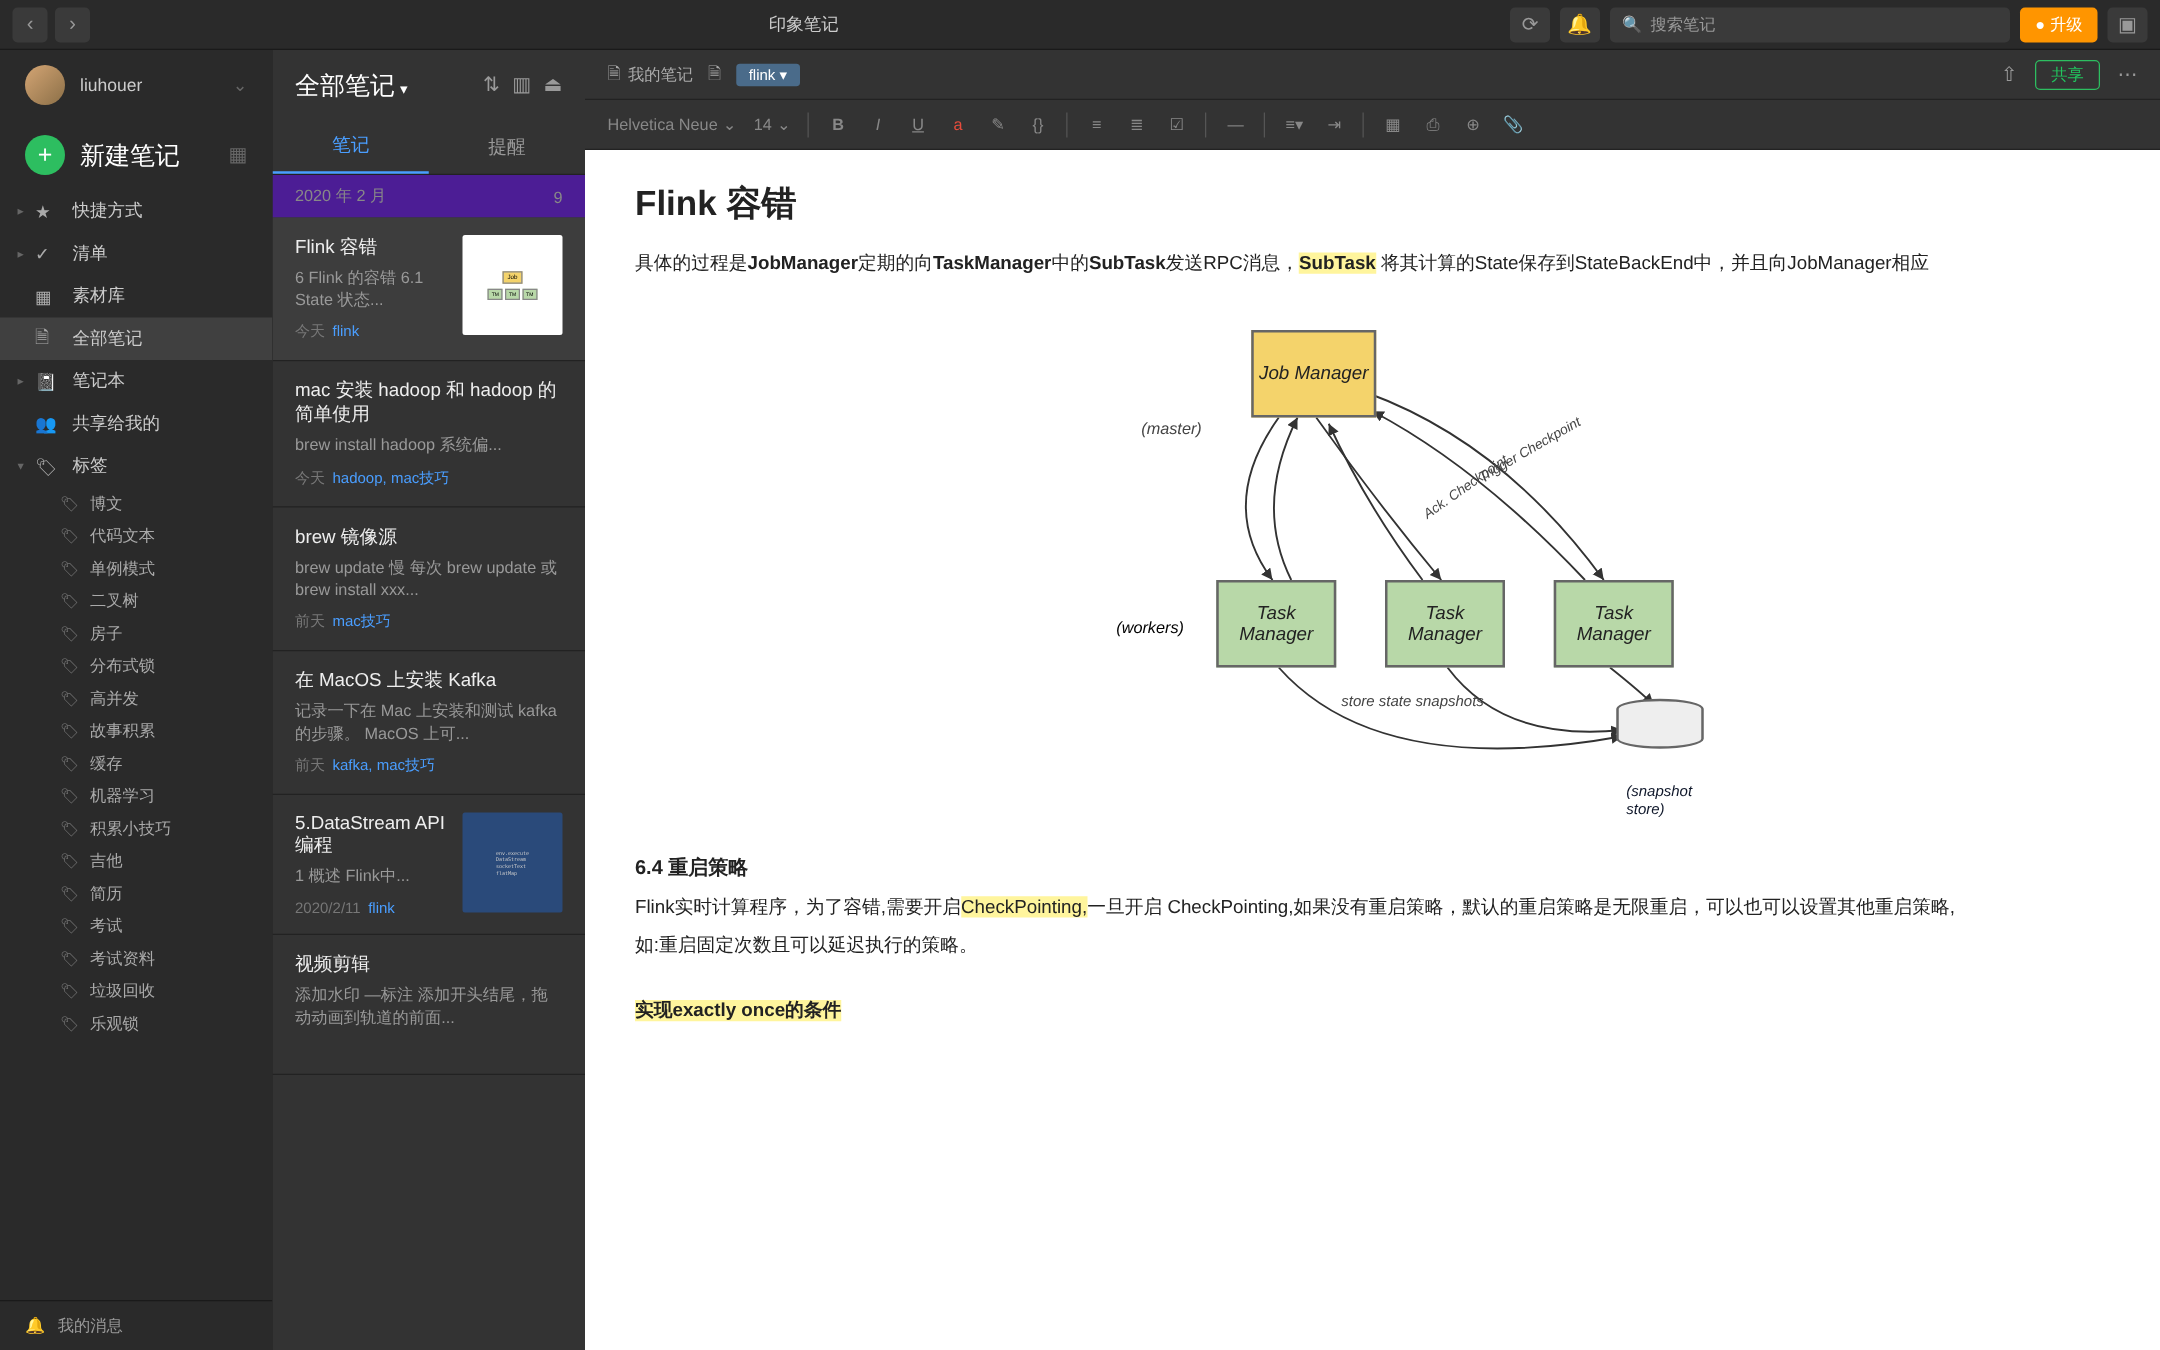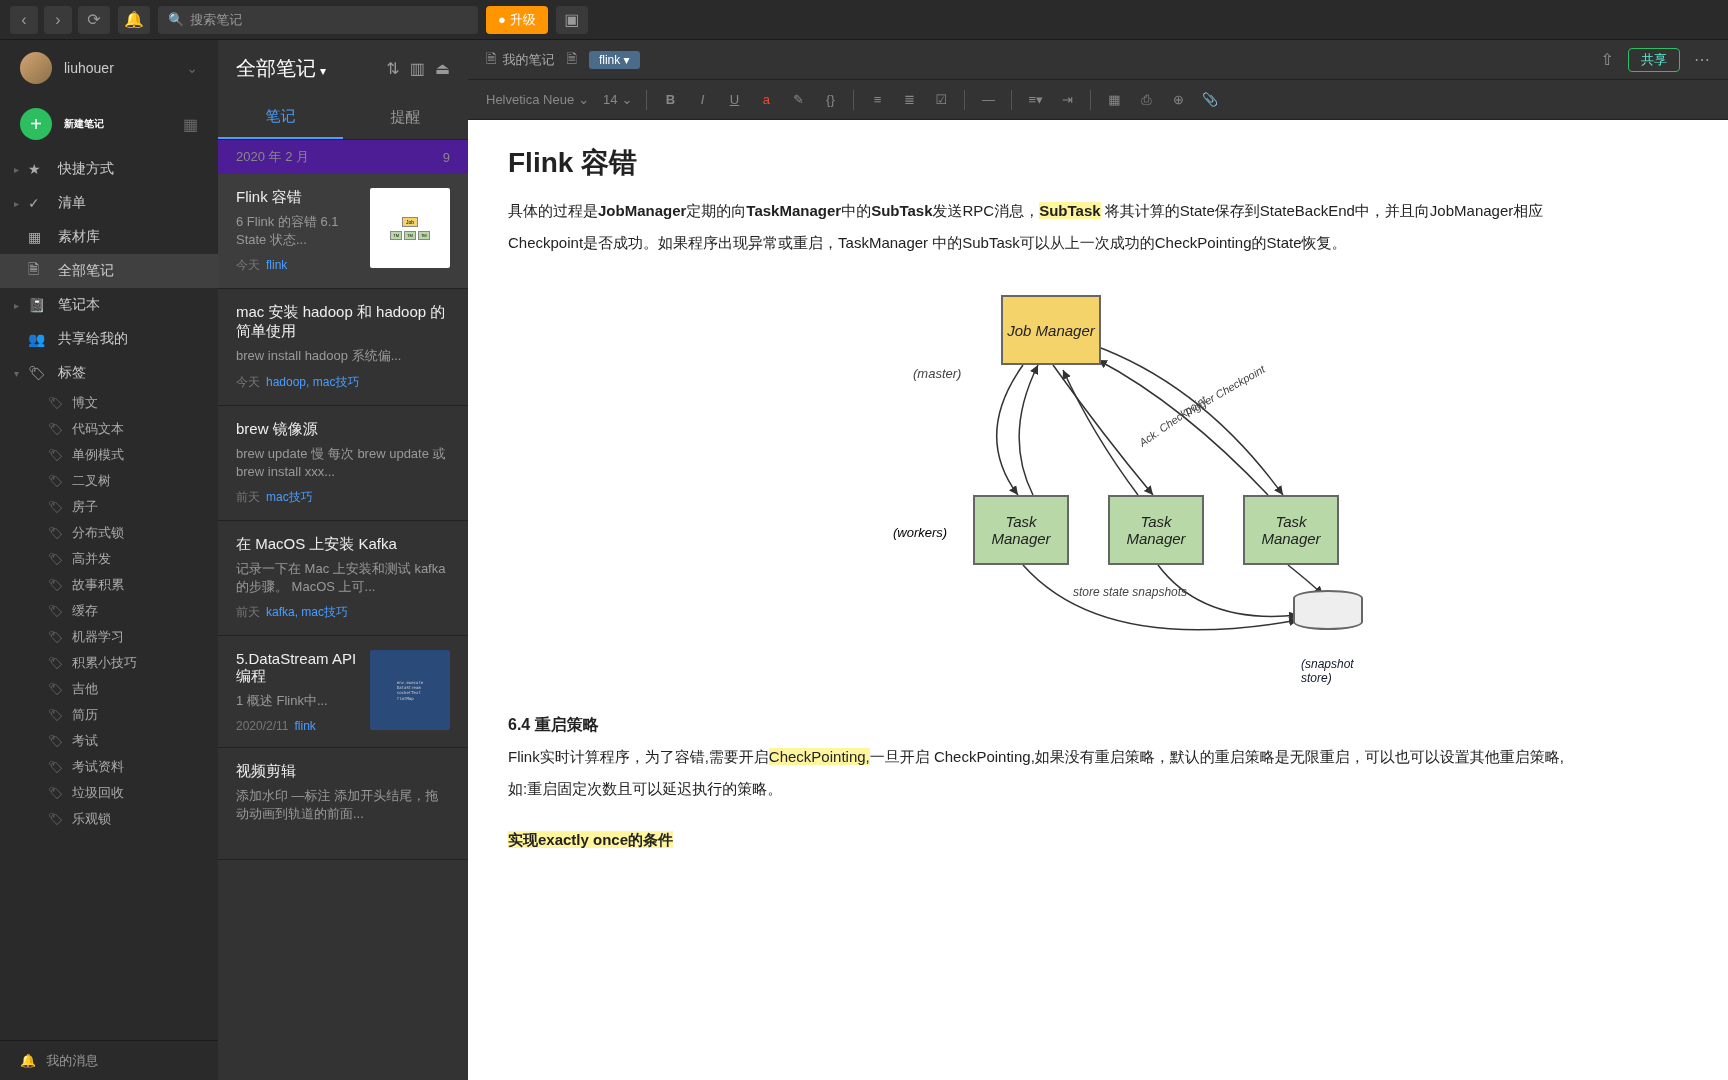--- a/index.html
+++ b/index.html
@@ -11,21 +11,21 @@
 .icon-btn { width: 32px; height: 28px; background: #3a3a3a; border-radius: 4px; display: flex; align-items: center; justify-content: center; color: #999; cursor: pointer; }
 .search-box { width: 320px; height: 28px; background: #3a3a3a; border-radius: 4px; display: flex; align-items: center; padding: 0 10px; color: #999; font-size: 13px; }
 .upgrade-btn { height: 28px; background: #ff9500; color: white; border-radius: 4px; padding: 0 12px; display: flex; align-items: center; font-size: 13px; font-weight: 500; cursor: pointer; }
 .main { flex: 1; display: flex; overflow: hidden; }
 .sidebar { width: 218px; background: #2a2a2a; display: flex; flex-direction: column; overflow-y: auto; }
 .user-row { height: 56px; display: flex; align-items: center; padding: 0 20px; color: #ccc; font-size: 14px; }
 .avatar { width: 32px; height: 32px; border-radius: 50%; background: linear-gradient(135deg, #d4a574, #8b6f47); margin-right: 12px; }
 .user-chevron { margin-left: auto; color: #666; }
 .new-note-row { height: 56px; display: flex; align-items: center; padding: 0 20px; }
 .new-note-btn { width: 32px; height: 32px; border-radius: 50%; background: #2dbe60; color: white; display: flex; align-items: center; justify-content: center; font-size: 20px; margin-right: 12px; cursor: pointer; }
-.new-note-label { color: #fff; font-size: 10px; font-weight: 700; }
+.new-note-label { color: #fff; font-size: 20px; font-weight: 400; }
 .grid-icon { margin-left: auto; color: #666; }
 .nav-item { height: 34px; display: flex; align-items: center; padding: 0 14px; color: #ccc; font-size: 14px; cursor: pointer; }
 .nav-item.active { background: #404040; }
 .nav-item .caret { width: 10px; color: #666; font-size: 10px; margin-right: 4px; }
 .nav-item .nav-icon { width: 20px; margin-right: 10px; color: #aaa; display: flex; }
 .tag-item { height: 26px; display: flex; align-items: center; padding-left: 48px; color: #aaa; font-size: 13px; cursor: pointer; }
 .tag-item .tag-icon { width: 16px; margin-right: 8px; color: #777; font-size: 12px; }
 .messages-row { height: 40px; display: flex; align-items: center; padding: 0 20px; color: #999; font-size: 13px; border-top: 1px solid #1a1a1a; margin-top: auto; }
 .messages-row .bell-icon { margin-right: 10px; }
 .notelist { width: 250px; background: #333; display: flex; flex-direction: column; overflow-y: auto; }
@@ -47,21 +47,21 @@
 .note-thumb { width: 80px; height: 80px; background: #fff; border-radius: 2px; flex-shrink: 0; font-size: 6px; padding: 4px; display: flex; flex-direction: column; align-items: center; justify-content: center; gap: 4px; }
 .thumb-diagram .jm { background: #f4d36b; padding: 1px 3px; font-size: 5px; border: 1px solid #888; }
 .thumb-diagram .tm-row { display: flex; gap: 2px; }
 .thumb-diagram .tm { background: #b8d8a8; padding: 1px 2px; font-size: 4px; border: 1px solid #888; }
 .thumb-code { background: #2a4a7a; color: #ccc; font-family: monospace; font-size: 4px; padding: 4px; line-height: 1.3; }
 .editor { flex: 1; background: #333; display: flex; flex-direction: column; overflow: hidden; }
 .editor-header { height: 40px; display: flex; align-items: center; padding: 0 18px; gap: 12px; border-bottom: 1px solid #222; }
 .breadcrumb-item { color: #aaa; font-size: 13px; display: flex; align-items: center; gap: 6px; }
 .tag-chip { background: #4a6b8a; color: #fff; padding: 2px 10px; border-radius: 3px; font-size: 12px; }
 .editor-header-right { margin-left: auto; display: flex; align-items: center; gap: 14px; }
-.share-btn { border: 1px solid #2dbe60; color: #5eead4; padding: 2px 12px; border-radius: 4px; font-size: 13px; cursor: pointer; }
+.share-btn { border: 1px solid #2dbe60; color: #22c55e; padding: 2px 12px; border-radius: 4px; font-size: 13px; cursor: pointer; }
 .toolbar { height: 40px; display: flex; align-items: center; padding: 0 18px; gap: 14px; border-bottom: 1px solid #222; color: #888; font-size: 13px; }
 .toolbar-select { display: flex; align-items: center; gap: 4px; }
 .toolbar-sep { width: 1px; height: 20px; background: #555; }
 .toolbar-icon { cursor: pointer; width: 18px; text-align: center; }
 .content { flex: 1; background: #fff; overflow-y: auto; padding: 24px 40px; color: #222; }
 .note-title { font-size: 28px; font-weight: 600; margin-bottom: 16px; }
 .para { font-size: 15px; line-height: 1.7; margin-bottom: 6px; }
 .hl { background: #fff59d; }
 .diagram { margin: 30px auto; width: 550px; position: relative; height: 400px; }
 .box-jm { position: absolute; top: 10px; left: 178px; width: 100px; height: 70px; background: #f4d36b; border: 2px solid #666; display: flex; align-items: center; justify-content: center; text-align: center; font-size: 15px; font-style: italic; }
@@ -76,20 +76,21 @@
 .lbl-snapshot { position: absolute; top: 372px; left: 450px; font-style: italic; font-size: 12px; color: #0f172a; margin-left: 28px; }
 .h3 { font-size: 16px; font-weight: 600; margin: 20px 0 8px; }
 svg.arrows { position: absolute; top: 0; left: 0; width: 100%; height: 100%; pointer-events: none; }
 </style>
 </head>
 <body>
 
 <div class="titlebar">
   <div class="nav-btn">‹</div>
   <div class="nav-btn">›</div>
+  <div class="titlebar-center">印象笔记</div>
   <div class="titlebar-right">
     <div class="icon-btn">⟳</div>
     <div class="icon-btn">🔔</div>
     <div class="search-box">
       <span style="margin-right:6px">🔍</span>
       <span>搜索笔记</span>
     </div>
     <div class="upgrade-btn">
       <span style="margin-right:4px">●</span>
         <span>升级</span>
@@ -328,21 +329,20 @@
       <span class="toolbar-icon">⇥</span>
       <span class="toolbar-sep"></span>
       <span class="toolbar-icon">▦</span>
       <span class="toolbar-icon">⎙</span>
       <span class="toolbar-icon">⊕</span>
       <span class="toolbar-icon">📎</span>
     </div>
     <div class="content">
       <div class="note-title">Flink 容错</div>
       <div class="para"><span>具体的过程是</span><b>JobManager</b><span>定期的向</span><b>TaskManager</b><span>中的</span><b>SubTask</b><span>发送RPC消息，</span><b class="hl">SubTask</b><span> 将其计算的State保存到StateBackEnd中，并且向JobManager相应</span></div>
-      <div class="para">Checkpoint是否成功。如果程序出现异常或重启，TaskManager 中的SubTask可以从上一次成功的CheckPointing的State恢复。</div>
       <div class="diagram">
         <svg class="arrows" viewBox="0 0 550 400">
           <defs>
               <marker id="ah" markerWidth="8" markerHeight="8" refX="6" refY="3" orient="auto">
                 <path d="M0,0 L6,3 L0,6 Z" fill="#333"></path>
               </marker>
             </defs>
           <path d="M200,80 Q150,150 195,210" stroke="#333" fill="none" stroke-width="1.5" marker-end="url(#ah)"></path>
           <path d="M210,210 Q180,150 215,80" stroke="#333" fill="none" stroke-width="1.5" marker-end="url(#ah)"></path>
           <path d="M230,80 Q280,150 330,210" stroke="#333" fill="none" stroke-width="1.5" marker-end="url(#ah)"></path>

